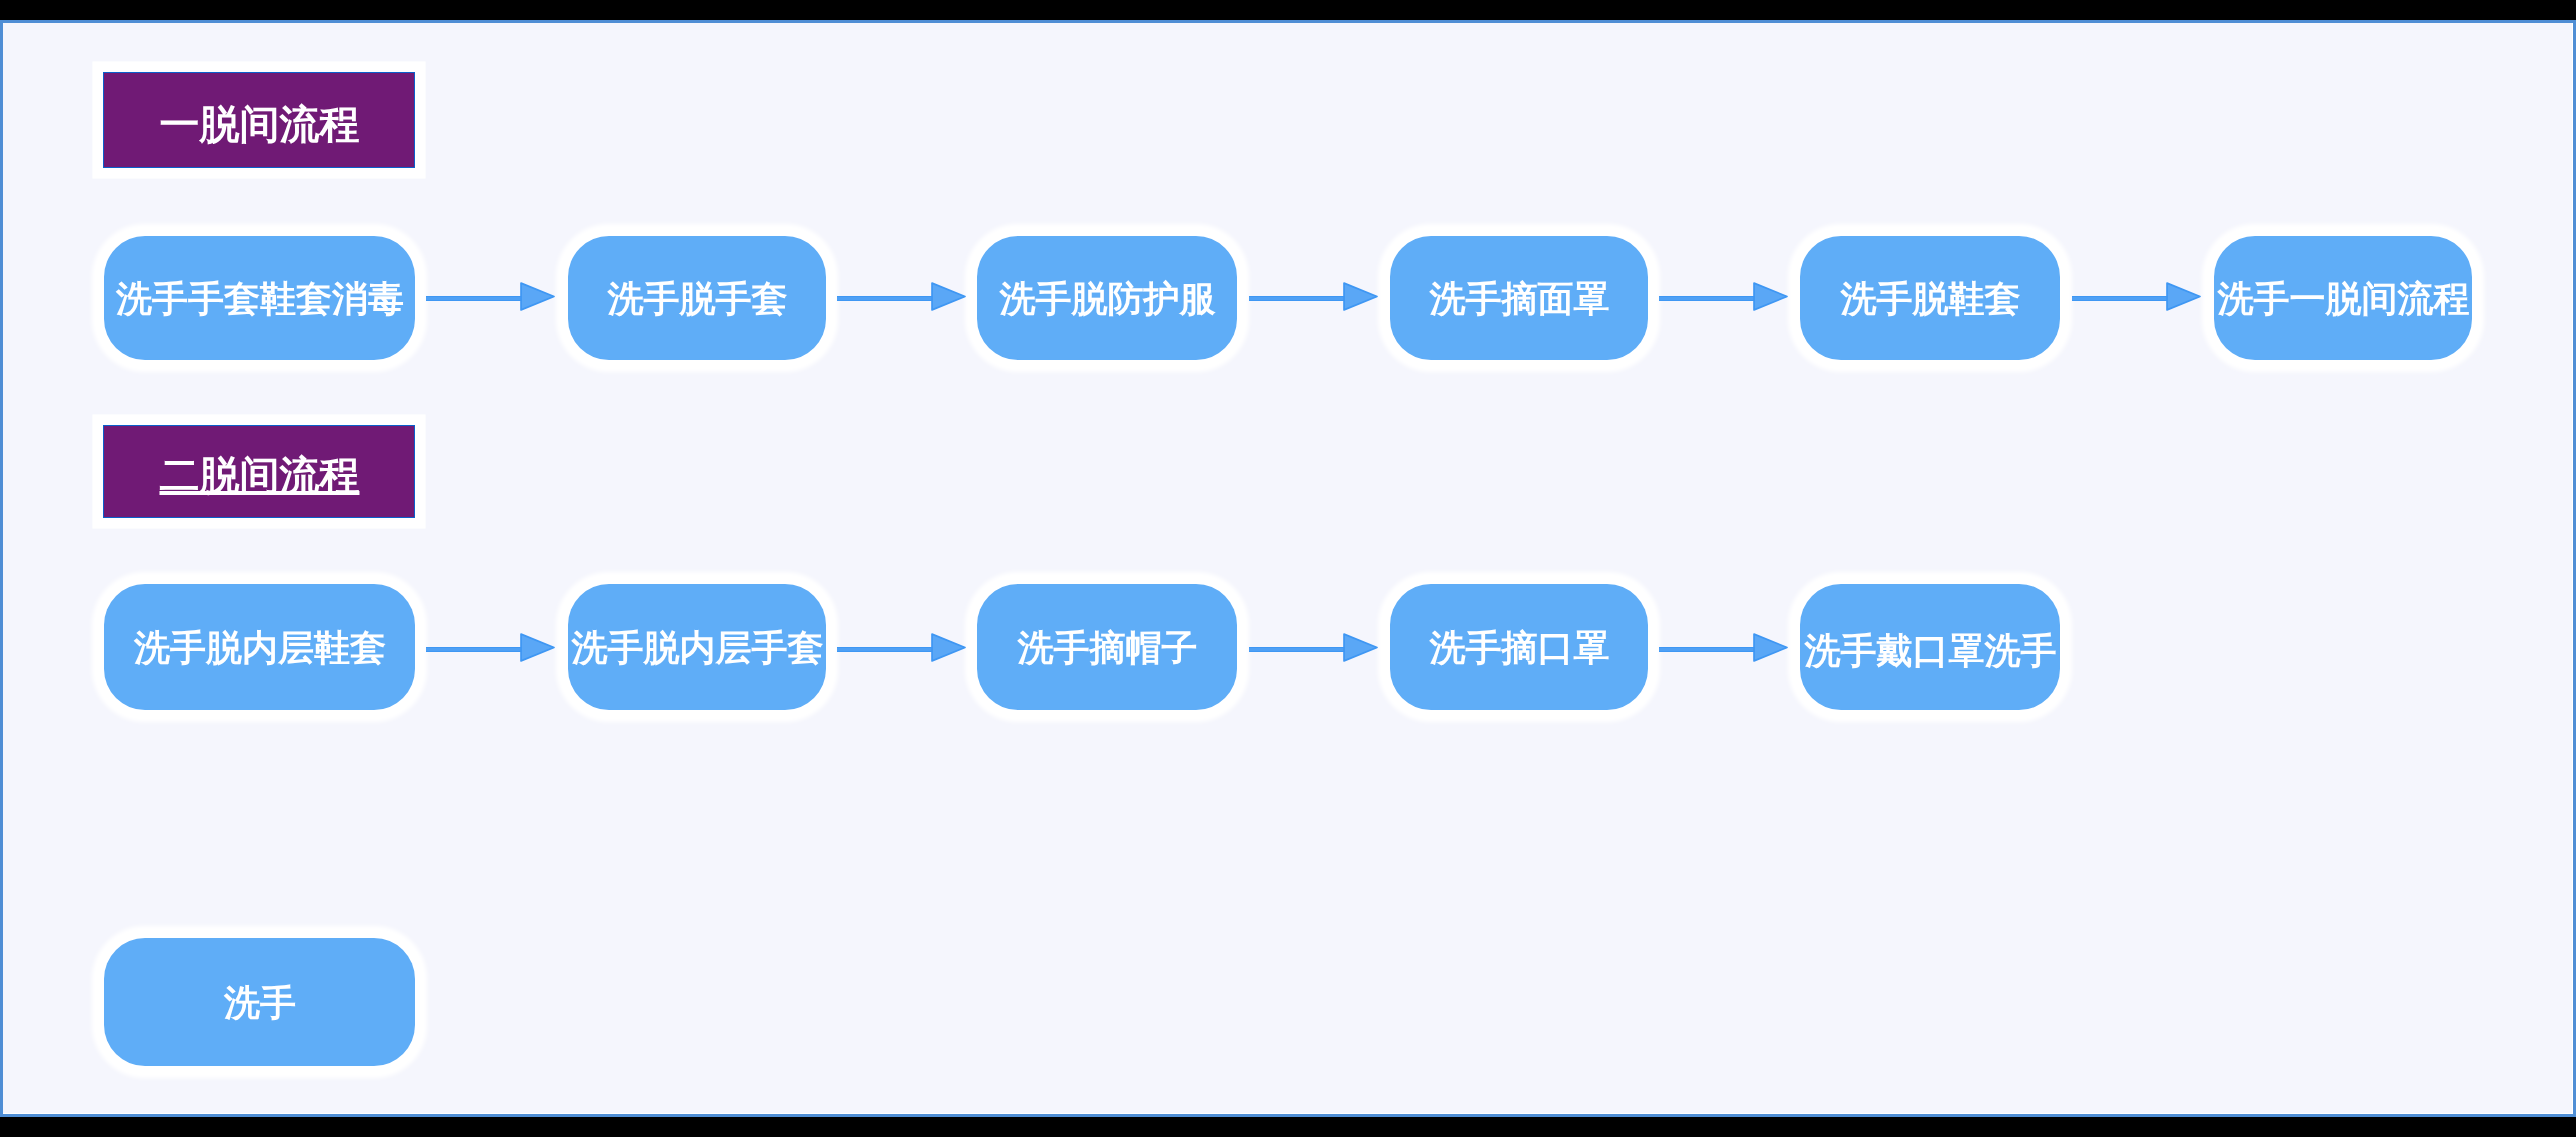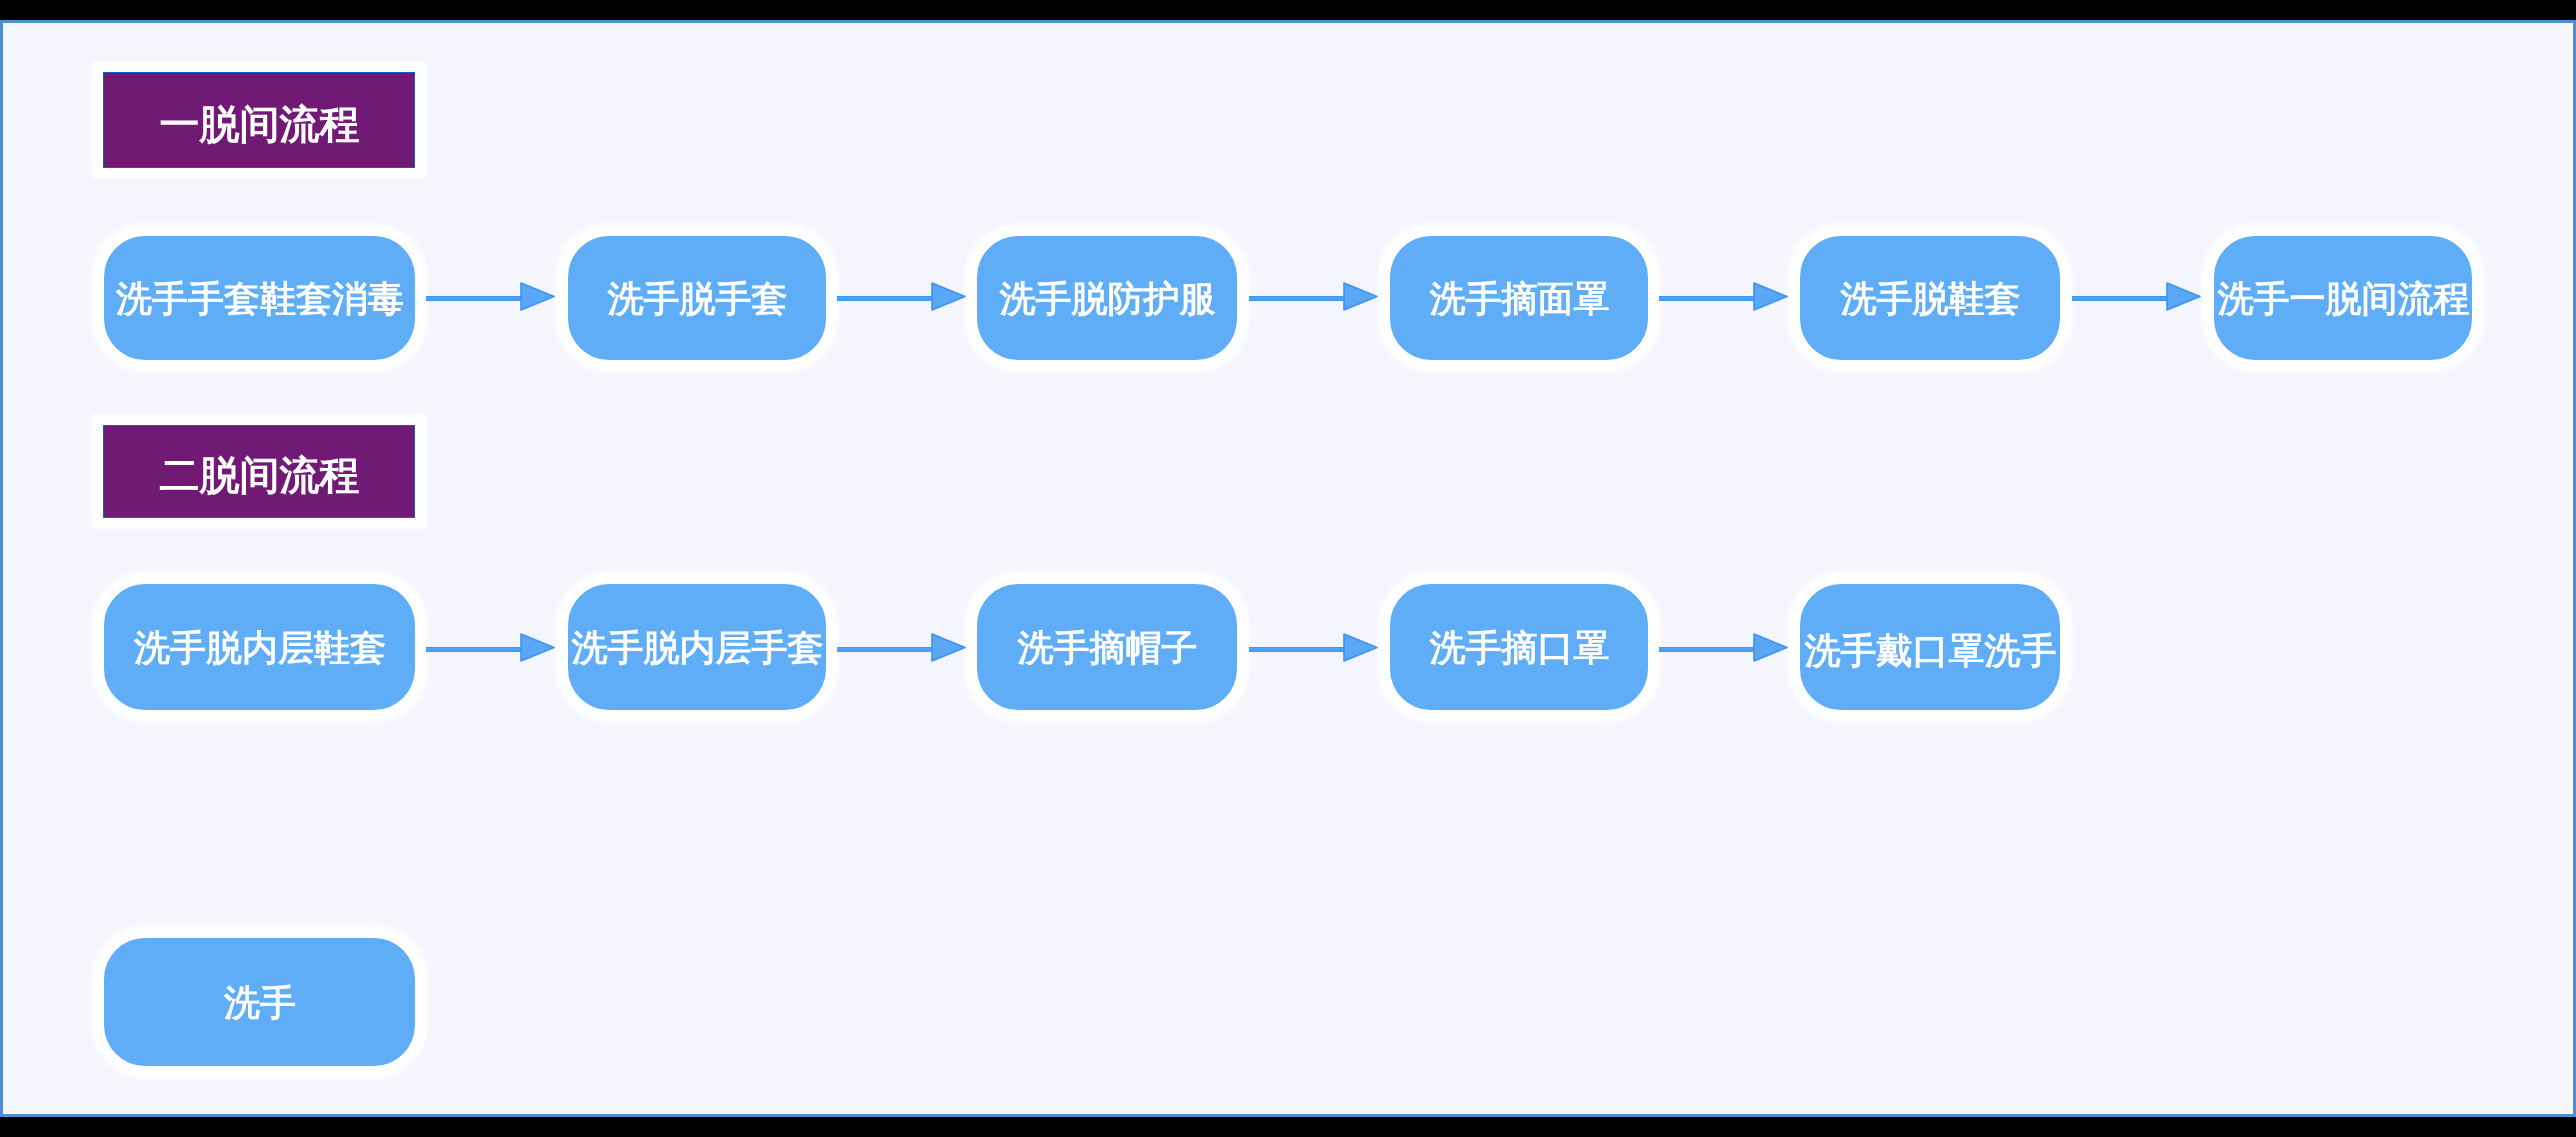--- a/index.html
+++ b/index.html
@@ -159,21 +159,21 @@
             <path d="M1.2 1.2 L38.8 16.5 L1.2 31.8 Z" fill="#5aa7f6" stroke="#3f97f3" stroke-width="2" stroke-linejoin="round"></path>
           </svg>
    </div>
    <div class="arrow" style="left: 2069px; top: 259px;">
      <span class="shaft"></span>
      <svg class="head" viewBox="0 0 40 33">
             <path d="M1.2 1.2 L38.8 16.5 L1.2 31.8 Z" fill="#5aa7f6" stroke="#3f97f3" stroke-width="2" stroke-linejoin="round"></path>
           </svg>
    </div>
 
-   <div class="sec-title" style="left: 100px; top: 402px; width: 312px; height: 93px;">二脱间流程</div>
+   <div class="sec-title" style="left: 100px; top: 402px; width: 312px; height: 93px; text-decoration: underline;">二脱间流程</div>
 
    <div class="node lh-46" style="left: 101px; top: 561px; width: 311px; height: 126px;">
      <span>洗手</span>
      <span>脱内层鞋套</span>
    </div>
    <div class="node lh-46" style="left: 565px; top: 561px; width: 258px; height: 126px;">
      <span>洗手</span>
      <span>脱内层手套</span>
    </div>
    <div class="node lh-46" style="left: 974px; top: 561px; width: 260px; height: 126px;">

